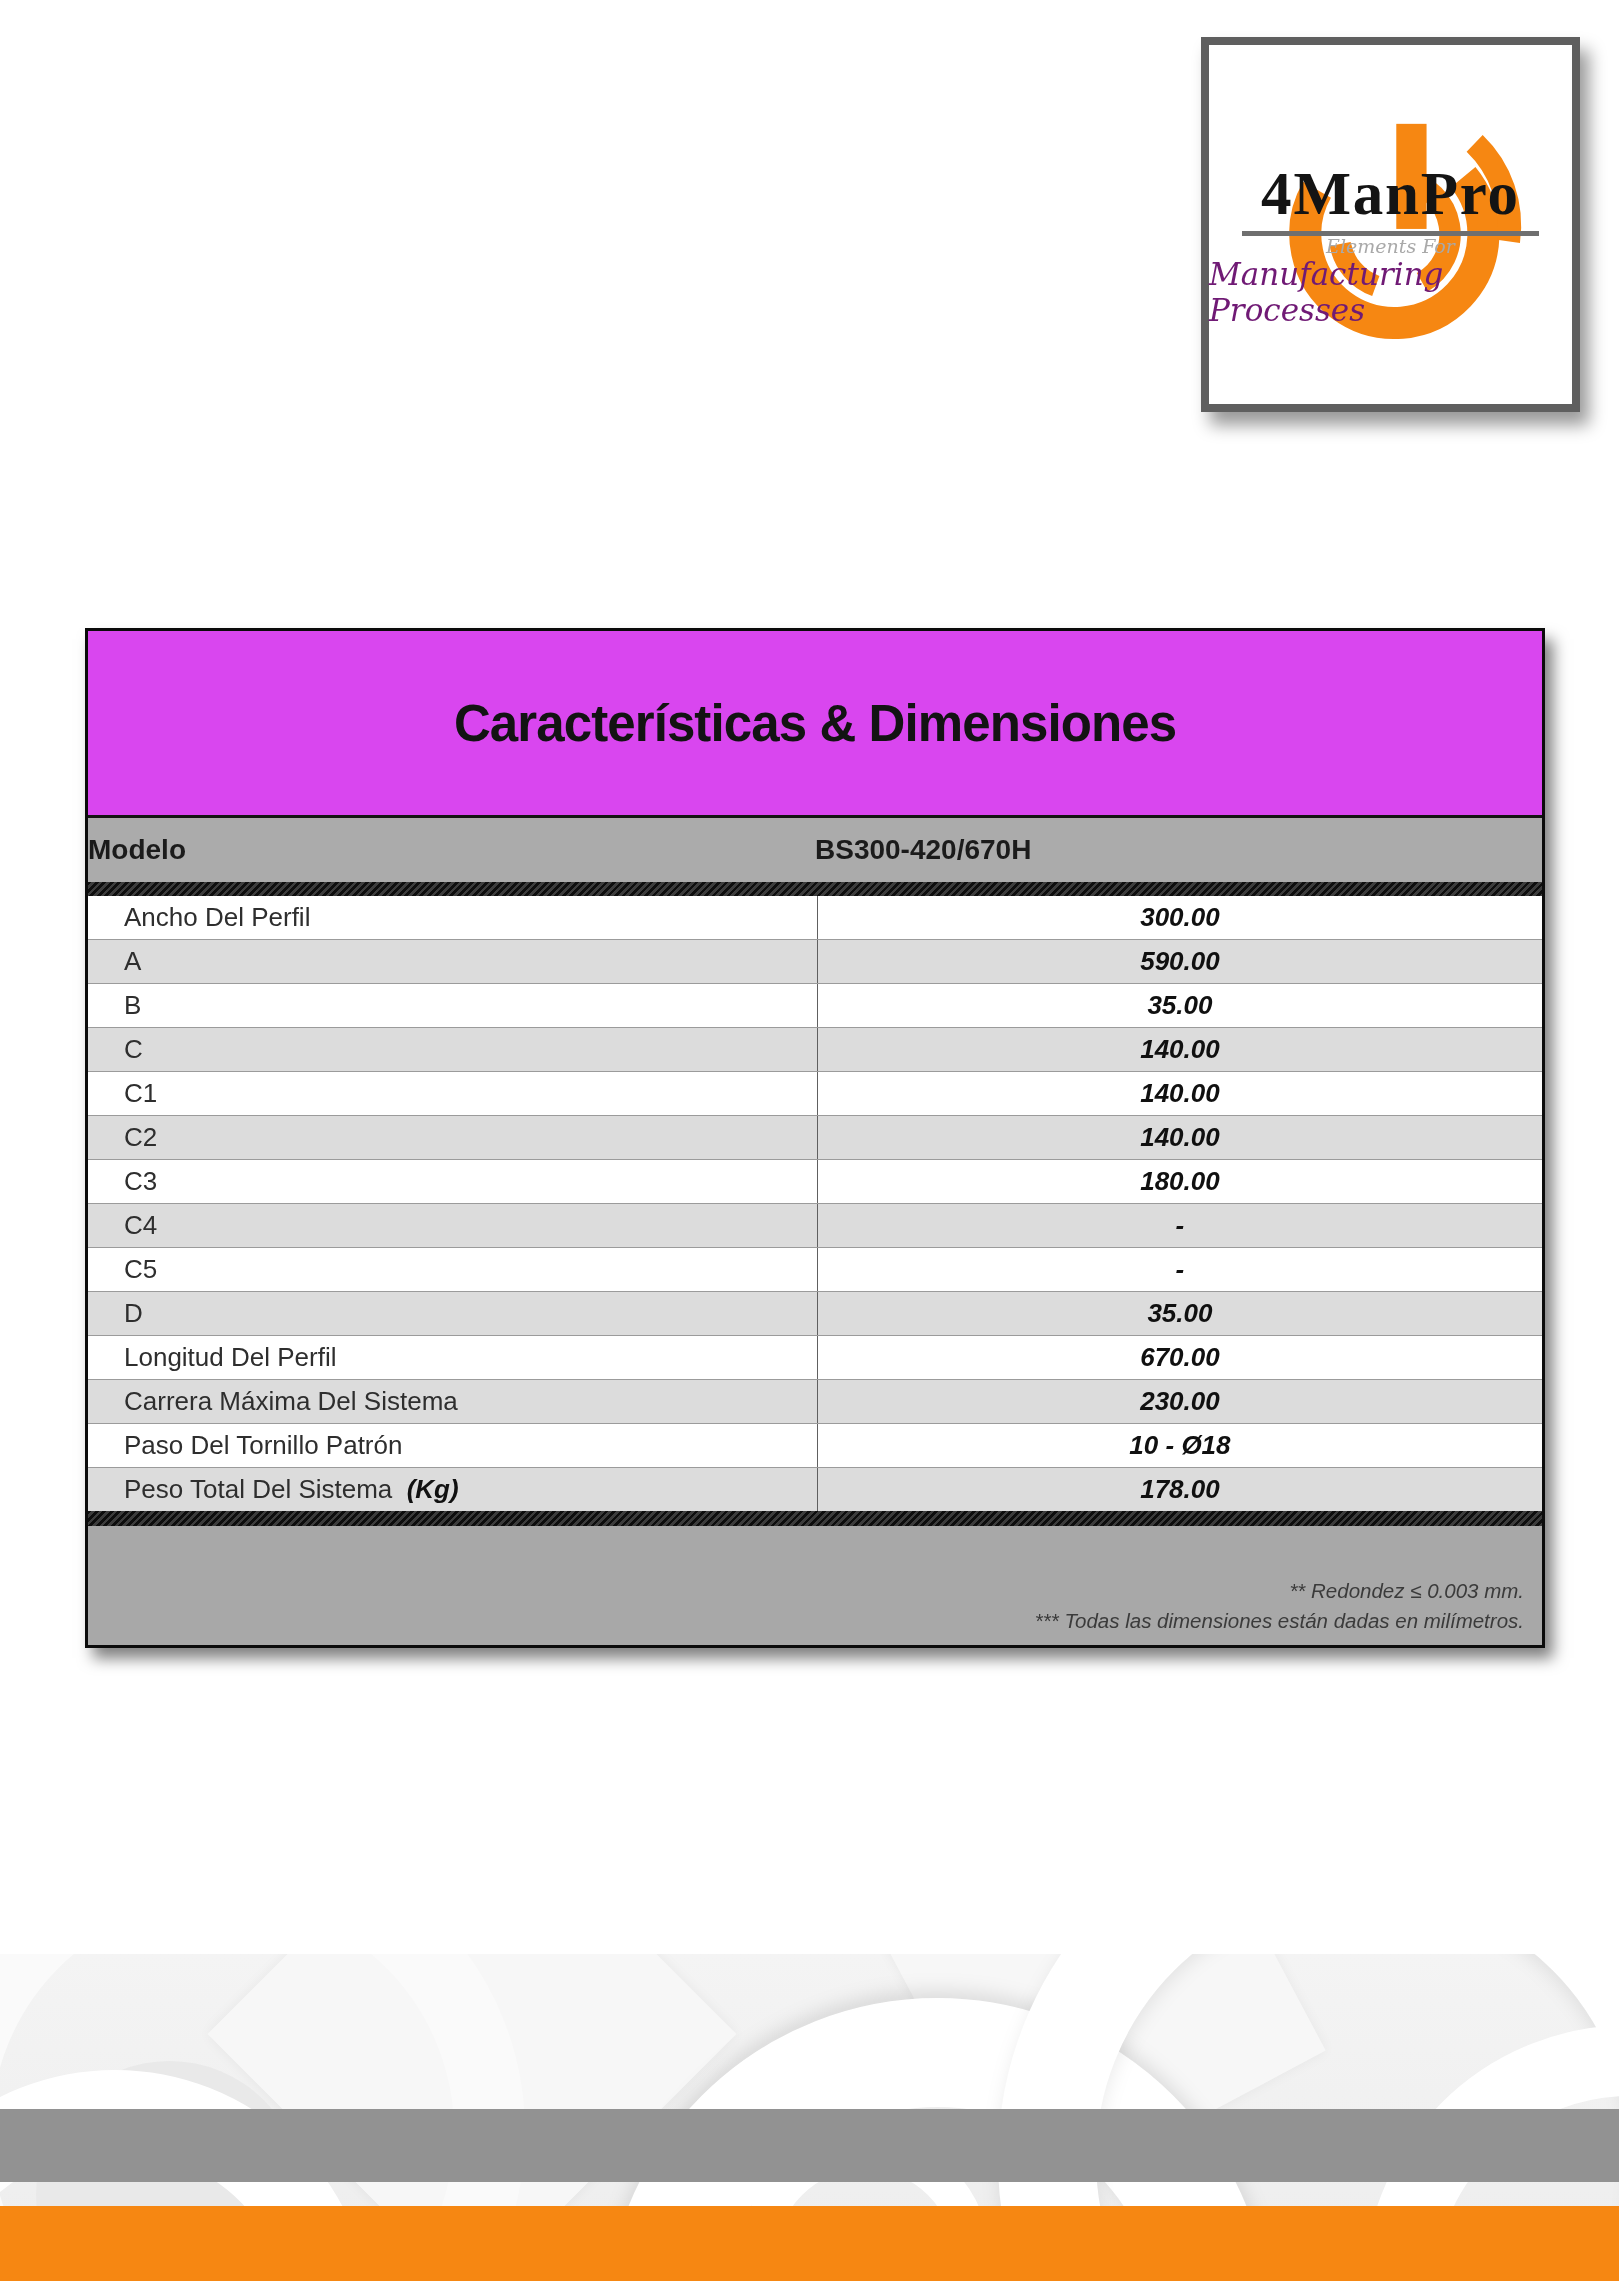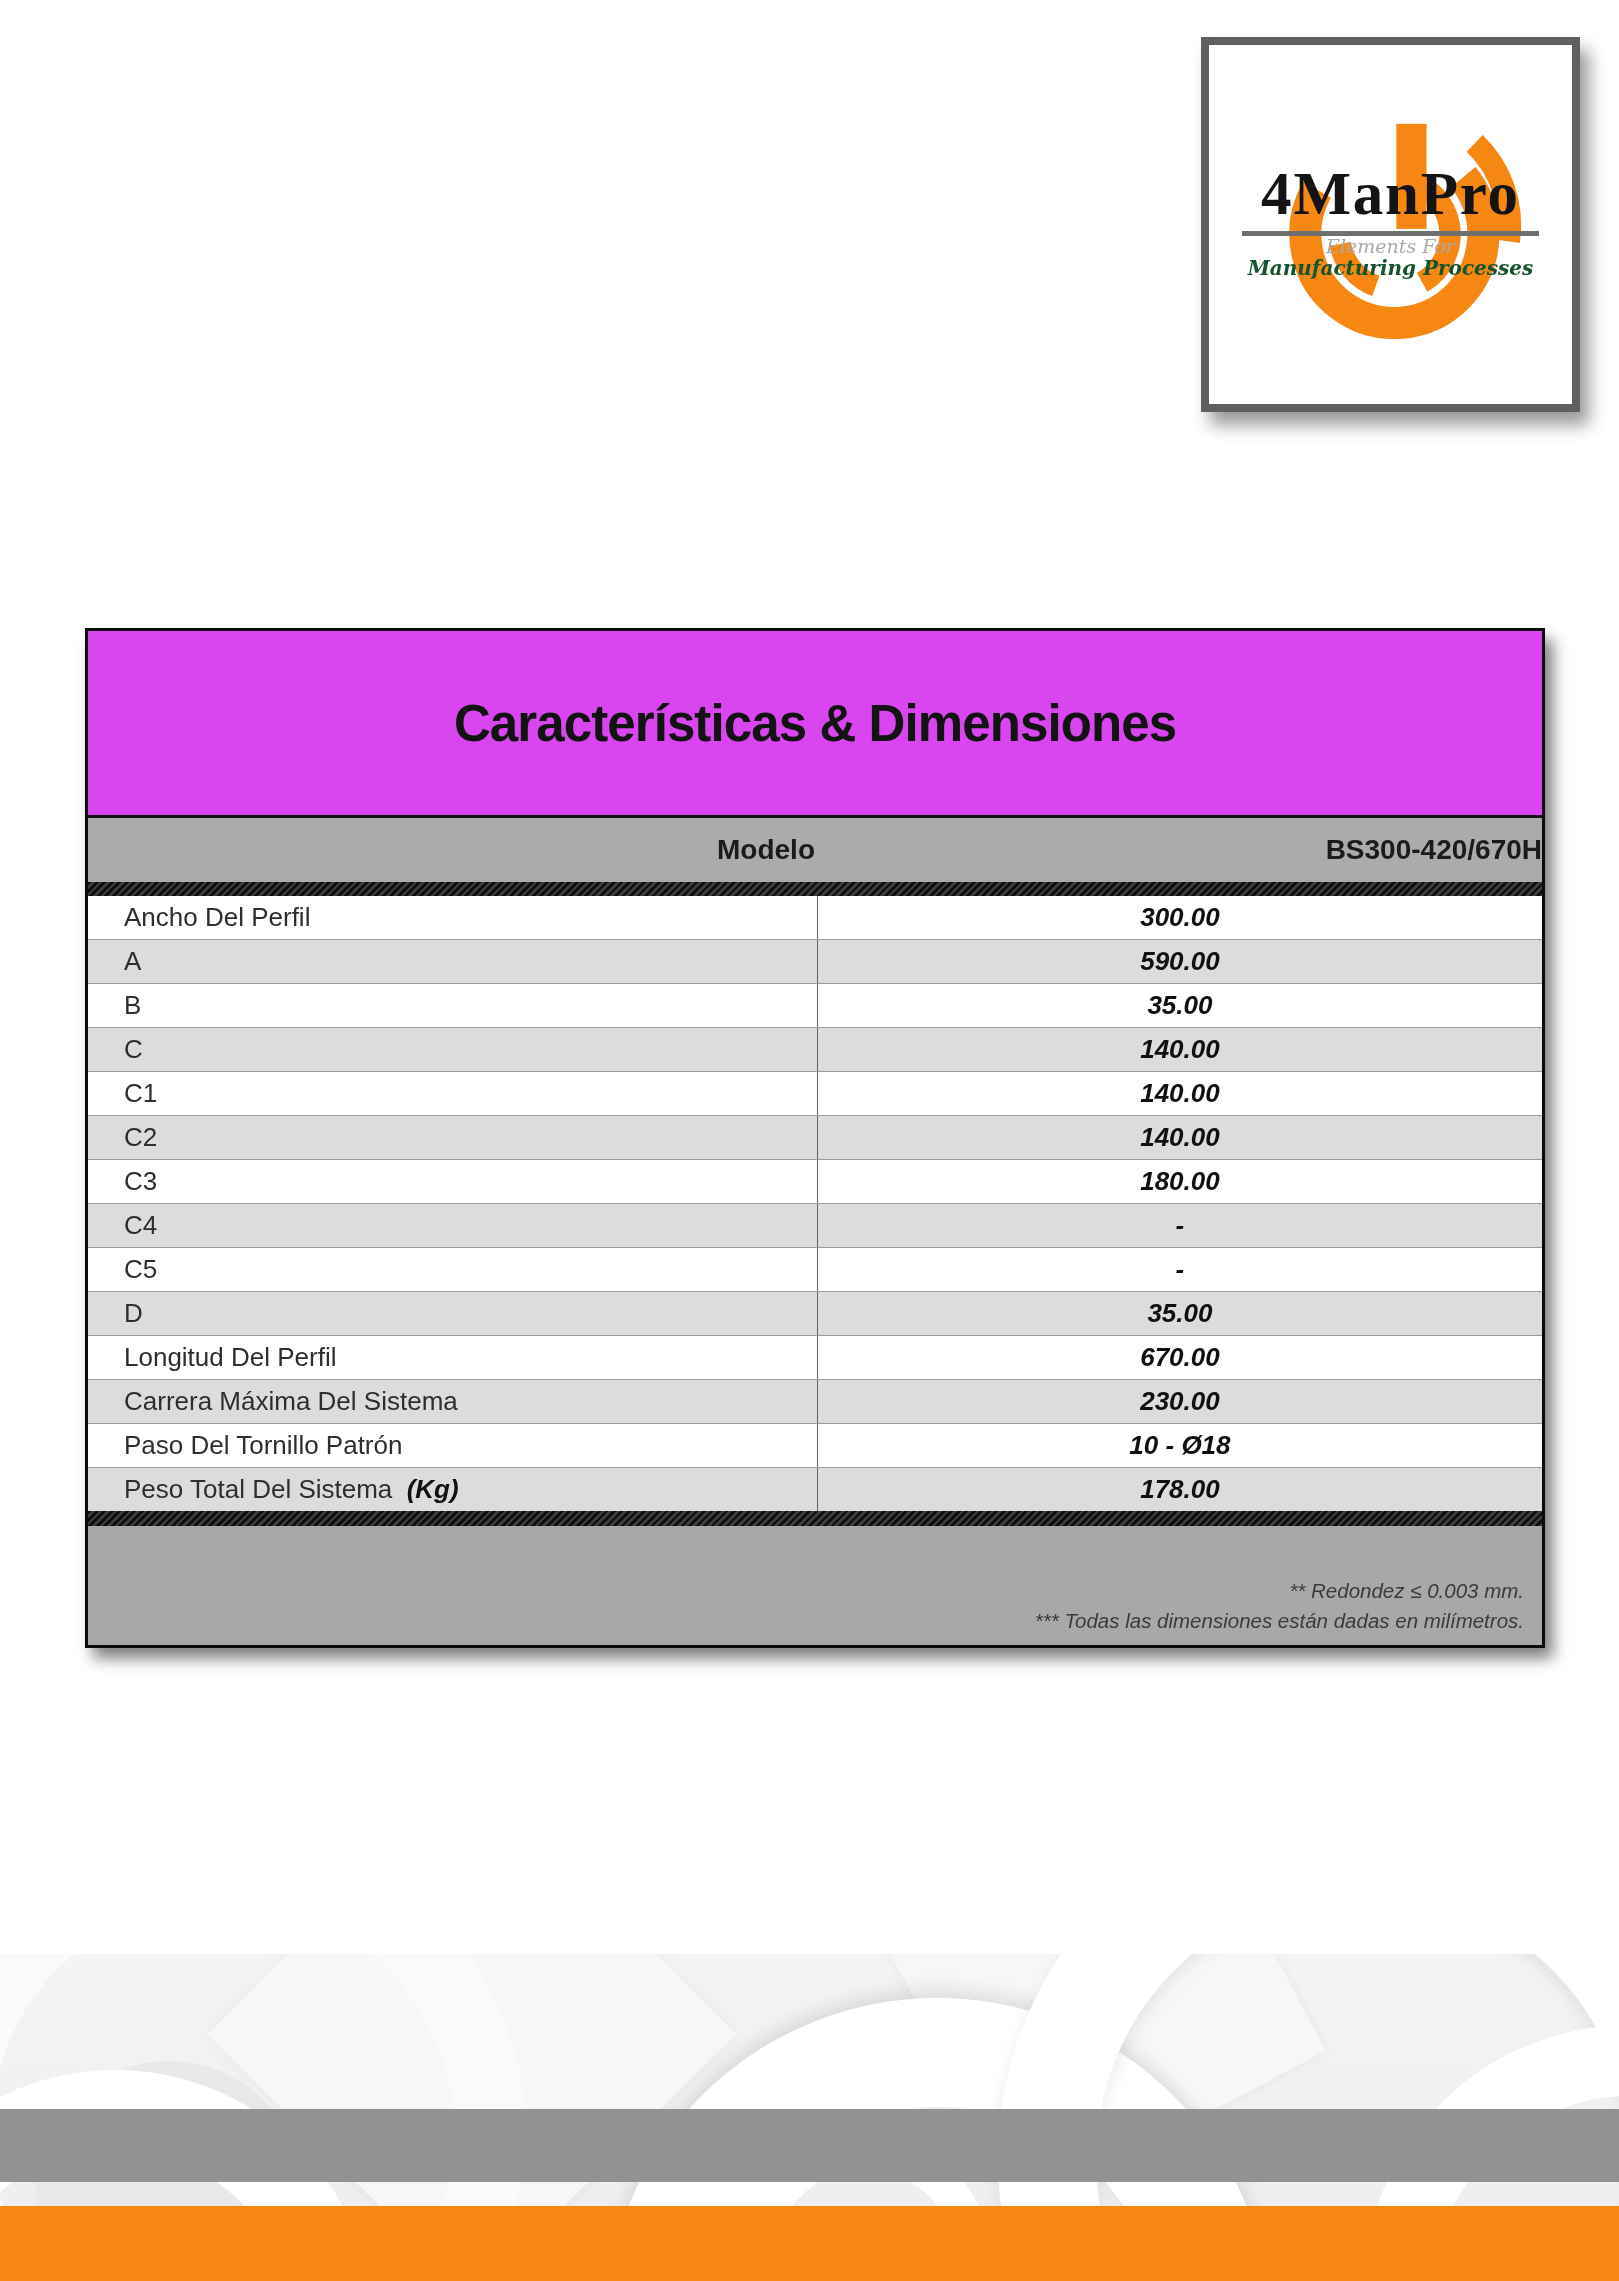--- a/index.html
+++ b/index.html
@@ -42,24 +42,23 @@
     margin-top:1px;
     font-family:"DejaVu Serif", serif;
     font-style:italic;
     font-size:19px;
     color:#a9a9a9;
     line-height:1.05;
   }
   .logo-tagline2{
     font-family:"DejaVu Serif", serif;
     font-style:italic;
-    font-size:20px;
-    color:#14532d;
+    font-size:31px;
+    color:#701a75;
     line-height:1.15;
-    font-weight:bold;
   }
 
   
   .spec-table{
     position:absolute;left:85px;top:628px;
     width:1454px;height:1014px;
     border:3.6px solid #0b0b0b;
     box-shadow:8px 10.7px 14.3px rgba(0,0,0,0.50);
     display:flex;flex-direction:column;
     background:#ffffff;
@@ -71,21 +70,21 @@
     display:flex;align-items:center;justify-content:center;
     font-size:51px;font-weight:bold;letter-spacing:-0.9px;
     color:#131313;
   }
   .model-band{
     height:64px;flex:0 0 auto;
     background:#ABABAB;
     display:flex;align-items:center;
     font-size:28px;font-weight:bold;color:#1b1b1b;
   }
-  .model-band .cell{width:50%;text-align:right;}
+  .model-band .cell{width:50%;text-align:left;}
   .hatch{
     height:14.3px;flex:0 0 auto;
     background:repeating-linear-gradient(135deg,#0e0e0e 0 2.7px,#3c3c3c 2.7px 5.3px);
   }
   .rows{flex:0 0 auto;}
   .row{
     height:43px;
     display:flex;align-items:center;
     background:#ffffff;
     font-size:26px;color:#2e2e2e;

